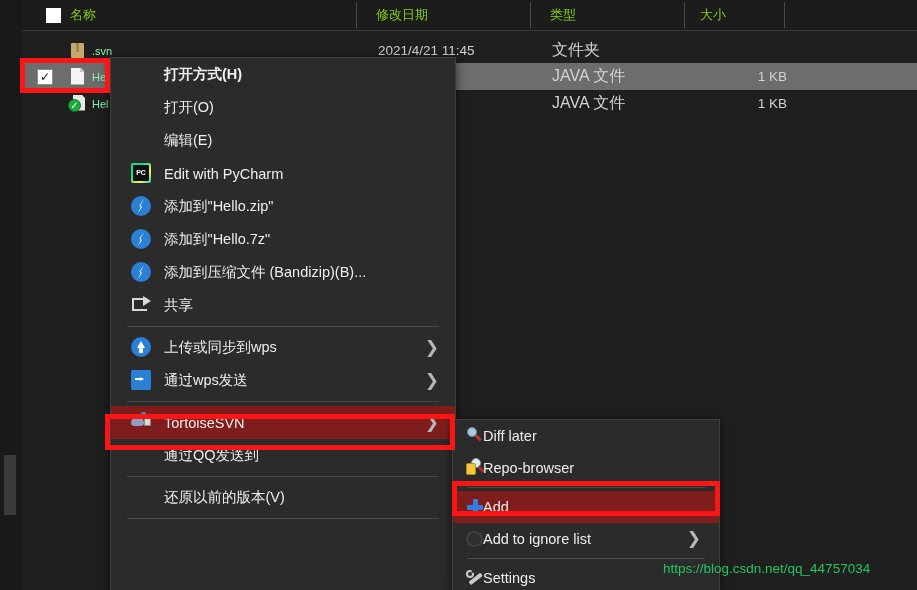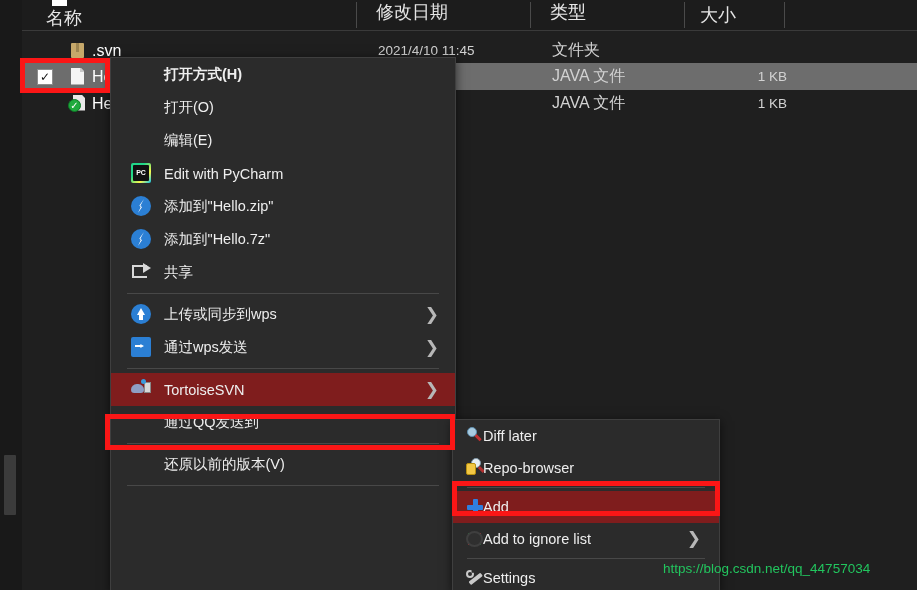--- a/index.html
+++ b/index.html
@@ -13,34 +13,34 @@
   
   #explorer{position:absolute;inset:0;background:#1f1f1f;}
   .nav-rail{position:absolute;left:0;top:0;width:22px;height:590px;background:#191919;}
   .nav-scroll-thumb{position:absolute;left:4px;top:455px;width:12px;height:60px;background:#3b3b3b;border-radius:1px;}
   .content-pane{position:absolute;left:22px;top:0;right:0;bottom:0;background:#1f1f1f;}
 
   
   .col-header{position:absolute;left:0;top:0;right:0;height:30px;background:#1c1c1c;}
   .col-header .hcell{
     position:absolute;top:0;height:30px;display:flex;align-items:center;
-    color:#e5e5e5;font-size:18px;flex-direction:column;
+    color:#84cc16;font-size:13px;
   }
   .col-header .hsep{position:absolute;top:2px;width:1px;height:26px;background:#4a4a4a;}
   .header-underline{position:absolute;left:0;right:0;top:30px;height:1px;background:#3a3a3a;}
   .hcheck{width:13px;height:13px;background:#fff;border:1px solid #fff;margin-right:9px;}
 
   
   .row{position:absolute;left:0;right:0;height:27px;display:flex;align-items:center;}
   .row.selected{background:#6d6d6d;}
   .row .cb{width:16px;height:16px;border:1px solid #8c8c8c;background:#fff;color:#111;
            font-size:12px;line-height:14px;text-align:center;box-sizing:border-box;}
   .row .cbslot{position:absolute;left:14px;width:18px;display:flex;justify-content:center;}
   .row .icon{position:absolute;left:46px;width:20px;height:20px;}
-  .row .nm{position:absolute;left:70px;color:#ffffff;font-size:16px;white-space:nowrap;}
+  .row .nm{position:absolute;left:70px;color:#86efac;font-size:11px;white-space:nowrap;}
   .row .dt{position:absolute;left:356px;color:#d2d2d2;font-size:13.5px;white-space:nowrap;}
   .row .tp{position:absolute;left:530px;color:#d2d2d2;font-size:16px;white-space:nowrap;}
   .row .sz{position:absolute;left:680px;width:85px;text-align:right;color:#d2d2d2;font-size:13.5px;}
 
   
   .ic-folder{position:relative;}
   .ic-folder i{position:absolute;left:3px;top:2px;width:13px;height:15px;background:#c6a86a;border-radius:1px;display:block;}
   .ic-folder i:after{content:"";position:absolute;left:5px;top:0;width:3px;height:9px;background:#9d8450;}
   
   .ic-file{position:relative;}
@@ -173,21 +173,21 @@
       </div>
       <div class="hsep" style="left:762px;"></div>
     </div>
     <div class="header-underline"></div>
 
     <div class="row" style="top:37px;">
       <div class="icon ic-folder">
           <i></i>
         </div>
       <div class="nm">.svn</div>
-      <div class="dt">2021/4/10 11:45</div>
+      <div class="dt">2021/4/21 11:45</div>
       <div class="tp">文件夹</div>
       <div class="sz"></div>
     </div>
 
     <div class="row selected" style="top:63px;">
       <div class="cbslot">
         <span class="cb">✓</span>
       </div>
       <div class="icon ic-file">
           <i></i>
@@ -229,20 +229,24 @@
   </div>
   <div class="mi">
     <span class="mi-icon g-bandizip"></span>
     <span class="mi-label">添加到"Hello.zip"</span>
   </div>
   <div class="mi">
     <span class="mi-icon g-bandizip"></span>
     <span class="mi-label">添加到"Hello.7z"</span>
   </div>
   <div class="mi">
+    <span class="mi-icon g-bandizip"></span>
+    <span class="mi-label">添加到压缩文件 (Bandizip)(B)...</span>
+  </div>
+  <div class="mi">
     <span class="mi-icon g-share">
         <b></b>
       </span>
     <span class="mi-label">共享</span>
   </div>
   <div class="msep"></div>
   <div class="mi">
     <span class="mi-icon g-wpsup">
         <b></b>
       </span>

